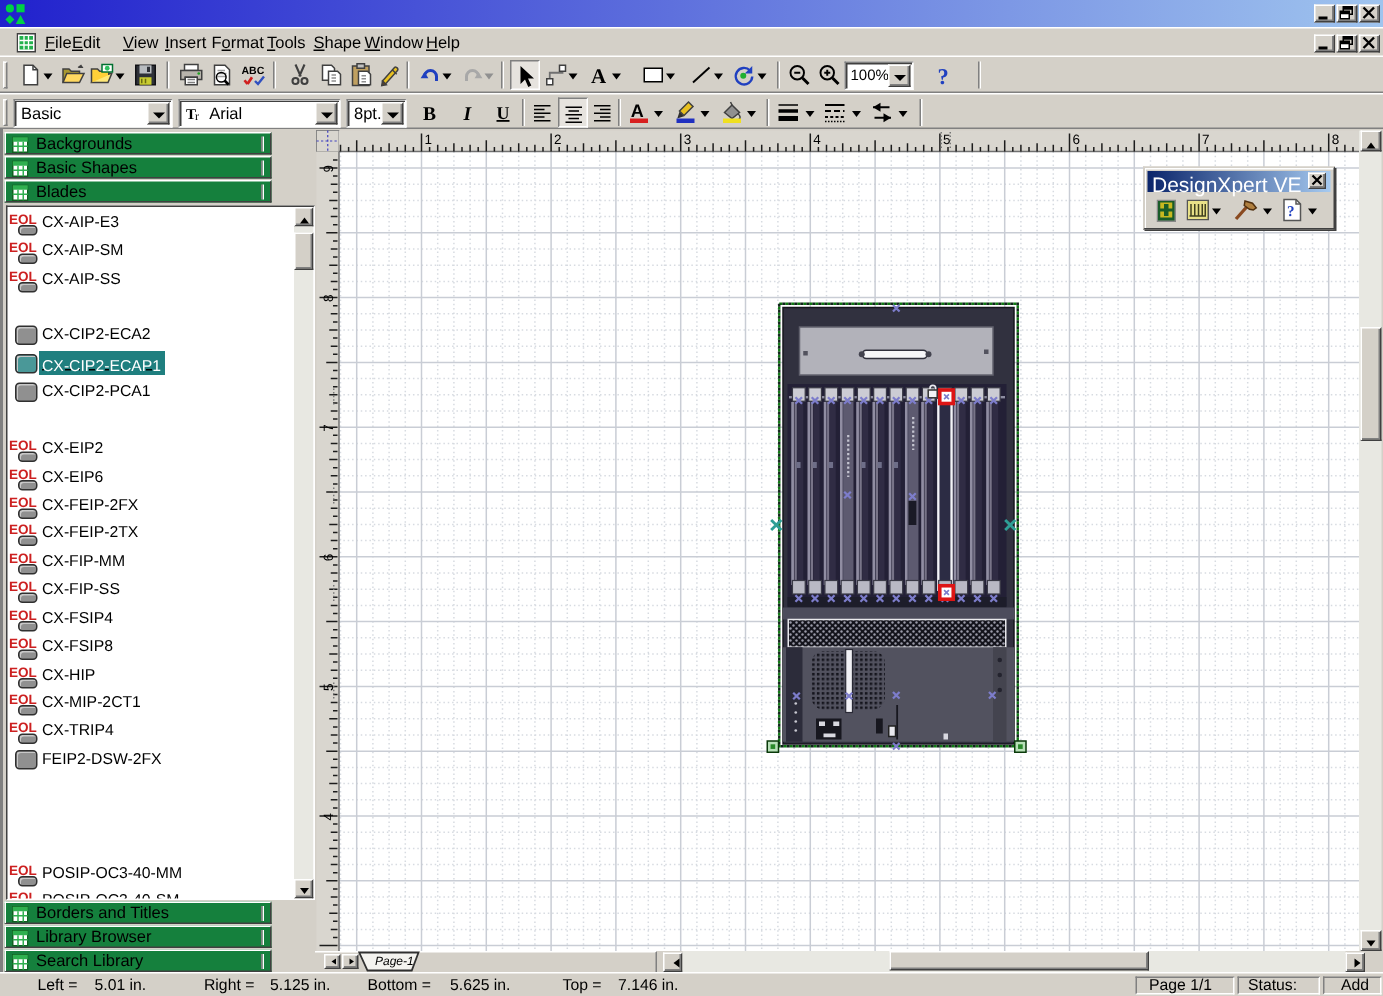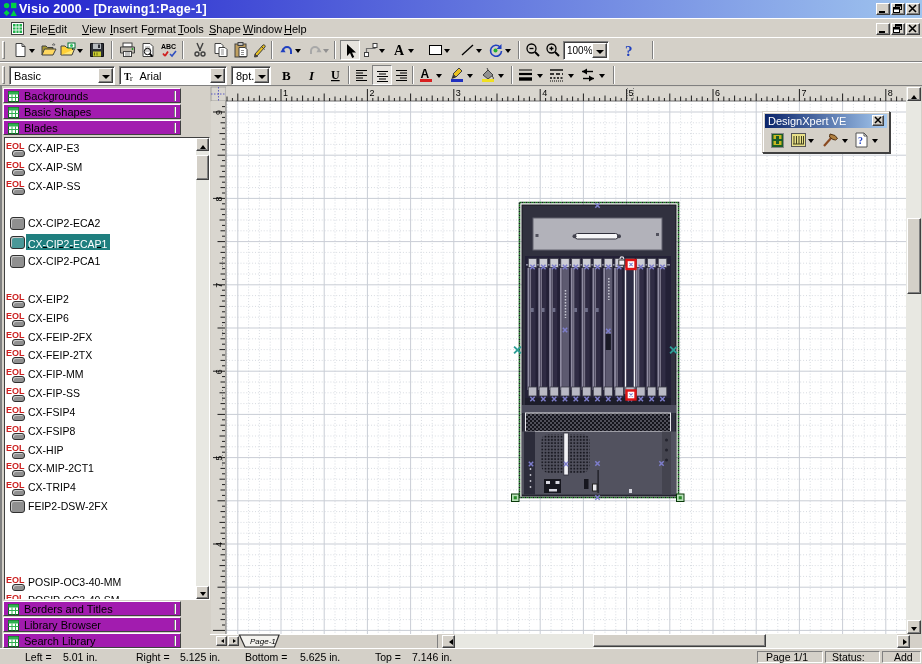--- a/index.html
+++ b/index.html
@@ -23,21 +23,21 @@
 .tbtn.pressed{border:1px solid;border-color:#808080 #fff #fff #808080;background:#e6e3de;}
 .drop{position:absolute;top:2px;width:11px;height:20px;}
 .drop:after{content:"";position:absolute;left:2px;top:9px;border:3px solid transparent;border-top:4px solid #000;}
 .drop.dis:after{border-top-color:#909090;}
 .combo{position:absolute;top:3px;height:19px;background:#fff;border:1px solid;border-color:#808080 #fff #fff #808080;box-shadow:inset 1px 1px 0 #404040;font-size:11px;}
 .combo .cv{position:absolute;left:4px;top:3px;white-space:nowrap;}
 .cbtn{position:absolute;right:1px;top:1px;width:15px;height:15px;background:#d4d0c8;border:1px solid;border-color:#fff #404040 #404040 #fff;box-shadow:inset -1px -1px 0 #808080;}
 .cbtn:after{content:"";position:absolute;left:3px;top:6px;border:4px solid transparent;border-top:4px solid #000;}
 
 #lpanel{left:0;top:86px;width:210px;height:562px;background:#d4d0c8;border-left:2px solid #808080;}
-.shead{position:absolute;left:1px;width:178px;height:15px;background:#a21caf;border:1px solid;border-color:#fff #404040 #404040 #fff;font-size:11px;}
+.shead{position:absolute;left:1px;width:178px;height:15px;background:#15803d;border:1px solid;border-color:#fff #404040 #404040 #fff;font-size:11px;}
 .shead .t{position:absolute;left:20px;top:1px;color:#000;}
 .shead .pin{position:absolute;right:4px;top:2px;width:2px;height:10px;border-left:1px solid #808080;border-right:1px solid #fff;}
 .sicon{position:absolute;left:4px;top:2px;width:11px;height:11px;}
 #slist{position:absolute;left:2px;top:51px;width:206px;height:463px;background:#fff;border:1px solid;border-color:#404040 #fff #fff #404040;font-size:10.5px;overflow:hidden;}
 .li{position:absolute;left:0;width:190px;height:19px;}
 .li .tx{position:absolute;left:23px;top:1px;color:#000;white-space:nowrap;}
 .eol{position:absolute;left:1px;top:0px;font-size:9px;font-weight:bold;color:#cc2020;letter-spacing:0px;}
 .icn{position:absolute;left:5px;top:1px;width:15px;height:13px;background:#909090;border:1px solid #303030;border-radius:3px;box-shadow:inset 1px 1px 0 #c8c8c8;}
 .icnE{position:absolute;left:7px;top:9px;width:13px;height:7px;background:#909090;border:1px solid #303030;border-radius:3px;box-shadow:inset 1px 1px 0 #c8c8c8;}
 .sel{position:absolute;left:21px;top:-1px;height:16px;background:#1f7f7f;white-space:nowrap;padding:2px 3px 0 2px;text-decoration:underline;}
@@ -48,32 +48,31 @@
 .track{background:#e8e8e2;}
 .thumb{position:absolute;background:#d4d0c8;border:1px solid;border-color:#fff #404040 #404040 #fff;box-shadow:inset -1px -1px 0 #808080;}
 
 #status{left:0;top:648px;width:922px;height:16px;background:#d4d0c8;border-top:1px solid #fff;font-size:10.5px;color:#000;}
 #status span{position:absolute;top:2px;white-space:nowrap;}
 .spanel{position:absolute;top:1px;height:12px;border:1px solid;border-color:#808080 #fff #fff #808080;}
 
 #bstrip{left:210px;top:632px;width:712px;height:16px;background:#d4d0c8;}
 
 #dxwin{left:762px;top:111px;width:128px;height:42px;background:#d4d0c8;border:1px solid;border-color:#d4d0c8 #404040 #404040 #d4d0c8;box-shadow:inset 1px 1px 0 #fff,1px 1px 0 #404040;}
-#dxtitle{position:absolute;left:2px;top:2px;width:122px;height:14px;background:linear-gradient(to right,#0a246a,#a6caf0);color:#fff;font-size:11px;}
+#dxtitle{position:absolute;left:2px;top:2px;width:122px;height:14px;background:linear-gradient(to right,#0a246a,#a6caf0);color:#fff;font-size:14px;}
 #dxtitle .t{position:absolute;left:3px;top:1px;}
 </style></head>
 <body>
 <div class="abs" id="title">
  <svg class="abs" style="left:3px;top:2px" width="15" height="15" viewBox="0 0 15 15">
       <circle cx="3.6" cy="3.6" r="2.7" fill="#00d045"></circle>
       <rect x="8" y="0.8" width="5.4" height="5.4" fill="#00d045"></rect>
       <path d="M3.6 8 l3 3 l-3 3 l-3-3 z" fill="#00d045"></path>
       <path d="M10.7 8 l3.2 6 h-6.4 z" fill="#00d045"></path>
     </svg>
- <span class="txt">Visio 2000 - [Drawing1:Page-1]</span>
  <span class="wbtn" style="left:876px;top:3px"><svg width="12" height="10">
         <rect x="2" y="7" width="6" height="2" fill="#000"></rect>
       </svg></span>
  <span class="wbtn" style="left:891px;top:3px"><svg width="12" height="10">
         <rect x="3.5" y="0.5" width="6" height="5" fill="none" stroke="#000"></rect>
         <rect x="3.5" y="0.5" width="6" height="2" fill="#000"></rect>
         <rect x="1.5" y="3.5" width="6" height="5" fill="#fff" stroke="#000"></rect>
         <rect x="1.5" y="3.5" width="6" height="2" fill="#000"></rect>
       </svg></span>
  <span class="wbtn" style="left:906px;top:3px"><svg width="12" height="10">

